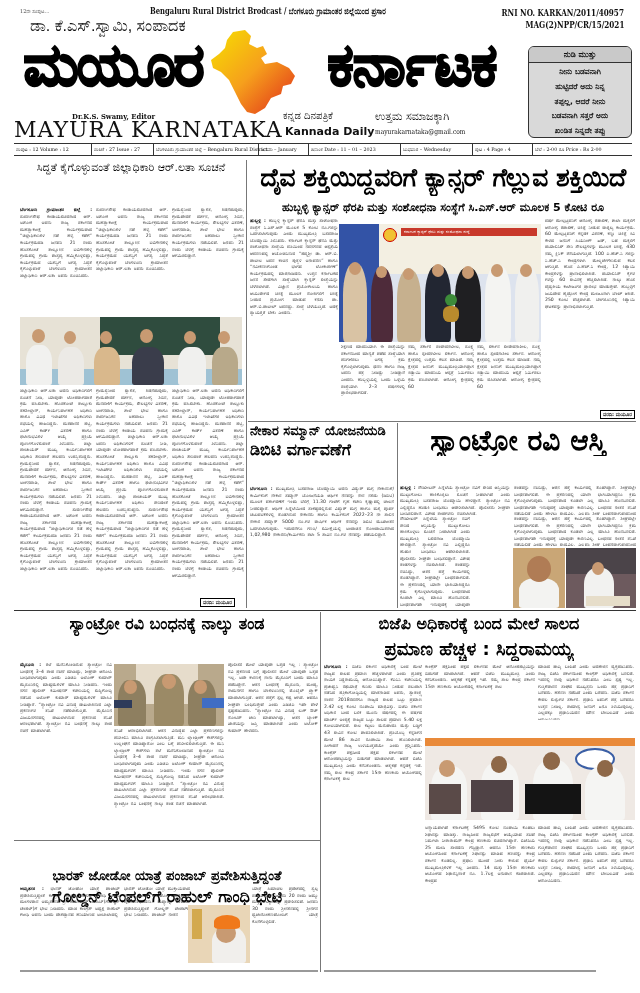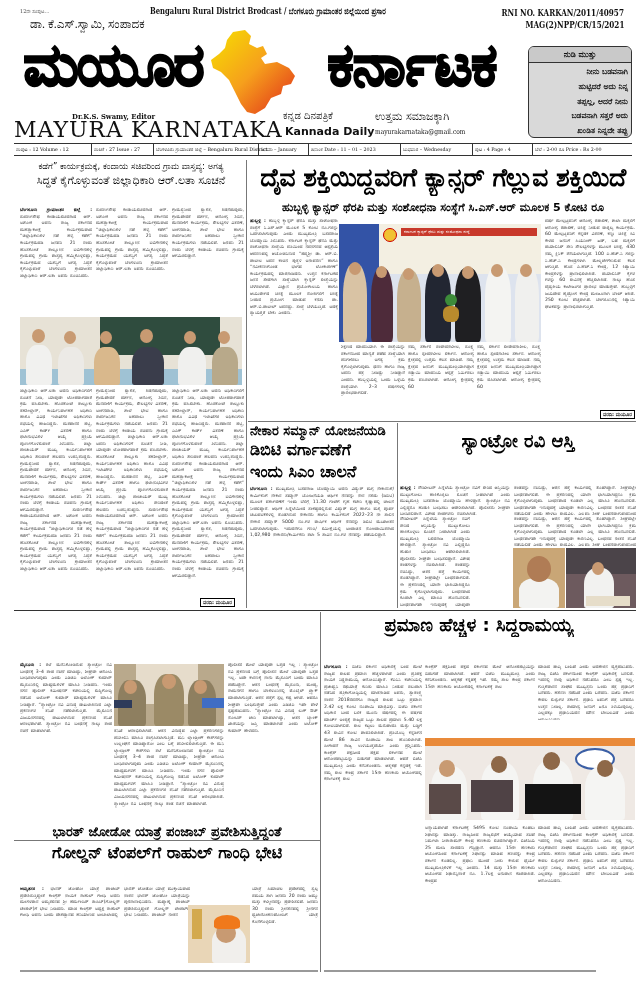--- a/index.html
+++ b/index.html
@@ -16,42 +16,42 @@
 .person{position:absolute;bottom:0;border-radius:40% 40% 8% 8%}
 .head{position:absolute;border-radius:50%;background:#c89a72}
 </style>
 </head>
 <body>
 
 <div class="abs small" style="left:20px;top:8px;font-size:5px;color:#444">12ನೇ ಸಂಪುಟ...</div>
 <div class="abs" style="left:150px;top:6px;font-size:8.5px;font-weight:bold;white-space:nowrap;transform:scaleX(0.8);transform-origin:left">Bengaluru Rural District Brodcast / ಬೆಂಗಳೂರು ಗ್ರಾಮಾಂತರ ಜಿಲ್ಲೆಯಿಂದ ಪ್ರಸಾರ</div>
 <div class="abs" style="right:16px;top:8px;font-size:8.5px;font-weight:bold;white-space:nowrap;transform:scaleX(0.85);transform-origin:right">RNI NO. KARKAN/2011/40957</div>
 <div class="abs" style="right:16px;top:20px;font-size:8.5px;font-weight:bold;white-space:nowrap;transform:scaleX(0.85);transform-origin:right">MAG(2)NPP/CR/15/2021</div>
-<div class="abs" style="left:30px;top:17px;font-size:12px;font-family:Liberation Serif, serif;white-space:nowrap">ಡಾ. ಕೆ.ಎಸ್.ಸ್ವಾಮಿ, ಸಂಪಾದಕ</div>
+<div class="abs" style="left:30px;top:17px;font-size:16px;font-family:Liberation Sans, sans-serif;white-space:nowrap">ಡಾ. ಕೆ.ಎಸ್.ಸ್ವಾಮಿ, ಸಂಪಾದಕ</div>
 
 <div class="abs hl" style="left:18px;top:28px;width:190px;height:74px;font-size:58px;line-height:74px;letter-spacing:-2px;font-weight:900;-webkit-text-stroke:2px #000">ಮಯೂರ</div>
 
 <div class="abs" style="left:205px;top:28px;width:95px;height:88px">
   <svg width="95" height="88" viewBox="0 0 95 88">
     <defs>
       <linearGradient id="mg" x1="0" y1="0" x2="1" y2="1">
         <stop offset="0" stop-color="#f6e000"></stop>
         <stop offset="0.5" stop-color="#f6a01c"></stop>
         <stop offset="1" stop-color="#e02a1a"></stop>
       </linearGradient>
     </defs>
     <path d="M28 4 L40 2 L46 8 L44 16 L52 20 L58 18 L62 26 L56 30 L60 36 L72 34 L84 40 L90 48 L86 56 L78 58 L76 66 L66 70 L60 80 L50 86 L42 84 L36 76 L30 64 L24 52 L16 44 L8 40 L6 32 L14 26 L20 20 L22 12 Z" fill="url(#mg)"></path>
   </svg>
 </div>
 
 <div class="abs hl" style="left:298px;top:28px;width:228px;height:74px;font-size:58px;line-height:74px;letter-spacing:-1px;font-weight:900;-webkit-text-stroke:2px #000">ಕರ್ನಾಟಕ</div>
 
 <div class="abs" style="left:528px;top:46px;width:104px;height:92px;border:1.5px solid #333;border-radius:6px;background:#d9d9d9;overflow:hidden">
   <div style="height:16px;border-bottom:1.5px solid #333;text-align:center;font-family:'DejaVu Sans',sans-serif;font-size:8px;line-height:15px;font-weight:bold;background:#c9c9c9">ನುಡಿ ಮುತ್ತು</div>
-  <div style="padding:2px 3px;text-align:right;font-family:'DejaVu Sans',sans-serif;font-size:7.6px;line-height:14.8px;font-weight:bold">
+  <div style="padding:2px 3px;text-align:center;font-family:'DejaVu Sans',sans-serif;font-size:7.6px;line-height:14.8px;font-weight:bold">
     <div style="white-space:nowrap">ನೀನು ಬಡವನಾಗಿ</div>
     <div style="white-space:nowrap">ಹುಟ್ಟಿದರೆ ಅದು ನಿನ್ನ</div>
     <div style="white-space:nowrap">ತಪ್ಪಲ್ಲ, ಆದರೆ ನೀನು</div>
     <div style="white-space:nowrap">ಬಡವನಾಗಿ ಸತ್ತರೆ ಅದು</div>
     <div style="white-space:nowrap">ಖಂಡಿತ ನಿನ್ನದೇ ತಪ್ಪು</div>
   </div>
 </div>
 
 <div class="abs" style="left:72px;top:111px;font-size:8px;font-weight:bold;white-space:nowrap;transform:scaleX(0.85);transform-origin:left">Dr.K.S. Swamy, Editor</div>
 <div class="abs" style="left:14px;top:117px;font-size:22px;letter-spacing:1px;white-space:nowrap;font-family:'DejaVu Serif',serif">MAYURA KARNATAKA</div>
@@ -65,21 +65,20 @@
   <div style="width:62px;padding:0 2px;border-right:1px solid #333">ಸಂಚಿಕೆ : 27 Issue : 27</div>
   <div style="width:105px;padding:0 2px;border-right:1px solid #333">ಬೆಂಗಳೂರು ಗ್ರಾಮಾಂತರ ಜಿಲ್ಲೆ – Bengaluru Rural District</div>
   <div style="width:50px;padding:0 2px;border-right:1px solid #333">ಜನವರಿ – January</div>
   <div style="width:92px;padding:0 2px;border-right:1px solid #333">ದಿನಾಂಕ Date : 11 – 01 – 2023</div>
   <div style="width:72px;padding:0 2px;border-right:1px solid #333">ಬುಧವಾರ – Wednesday</div>
   <div style="width:60px;padding:0 2px;border-right:1px solid #333">ಪುಟ : 4   Page : 4</div>
   <div style="flex:1;padding:0 2px">ಬೆಲೆ : 2-00 ರೂ  Price : Rs 2-00</div>
 </div>
 
 <div class="abs hl" style="left:20px;top:160px;width:222px;font-size:8.5px;line-height:13px;white-space:normal;font-weight:normal">
-  <div style="white-space:nowrap;overflow:hidden">ಕಡೆಗೆ” ಕಾರ್ಯಕ್ರಮಕ್ಕೆ, ಕಂದಾಯ ಸಚಿವರಿಂದ ಗ್ರಾಮ ವಾಸ್ತವ್ಯ: ಅಗತ್ಯ</div>
   <div style="white-space:nowrap;overflow:hidden;font-size:11px;line-height:15px">ಸಿದ್ಧತೆ ಕೈಗೊಳ್ಳುವಂತೆ ಜಿಲ್ಲಾಧಿಕಾರಿ ಆರ್.ಲತಾ ಸೂಚನೆ</div>
 </div>
 <div class="abs body-text" style="left:20px;top:207px;width:72px;height:108px">
   <b>ಬೆಂಗಳೂರು ಗ್ರಾಮಾಂತರ ಜಿಲ್ಲೆ :</b> <span>ಸುವರ್ಣಸೌಧ ಕಂದಾಯಸಚಿವರಾದ ಆರ್. ಅಶೋಕ ಅವರು ರಾಜ್ಯ ಸರ್ಕಾರದ ಮಹತ್ವಾಕಾಂಕ್ಷೆ ಕಾರ್ಯಕ್ರಮವಾದ “ಜಿಲ್ಲಾಧಿಕಾರಿಗಳ ನಡೆ ಹಳ್ಳಿ ಕಡೆಗೆ” ಕಾರ್ಯಕ್ರಮದಡಿ ಜನವರಿ 21 ರಂದು ಹೊಸಕೋಟೆ ತಾಲ್ಲೂಕಿನ ಐಬಿಗೇನಹಳ್ಳಿ ಗ್ರಾಮದಲ್ಲಿ ಗ್ರಾಮ ವಾಸ್ತವ್ಯ ಹಮ್ಮಿಕೊಳ್ಳಲಿದ್ದು, ಕಾರ್ಯಕ್ರಮದ ಯಶಸ್ವಿಗೆ ಅಗತ್ಯ ಸಿದ್ಧತೆ ಕೈಗೊಳ್ಳುವಂತೆ ಬೆಂಗಳೂರು ಗ್ರಾಮಾಂತರ ಜಿಲ್ಲಾಧಿಕಾರಿ ಆರ್.ಲತಾ ಅವರು ಸೂಚಿಸಿದರು.</span>
 </div>
 <div class="abs body-text" style="left:96px;top:207px;width:72px;height:108px"><span>ಸುವರ್ಣಸೌಧ ಕಂದಾಯಸಚಿವರಾದ ಆರ್. ಅಶೋಕ ಅವರು ರಾಜ್ಯ ಸರ್ಕಾರದ ಮಹತ್ವಾಕಾಂಕ್ಷೆ ಕಾರ್ಯಕ್ರಮವಾದ “ಜಿಲ್ಲಾಧಿಕಾರಿಗಳ ನಡೆ ಹಳ್ಳಿ ಕಡೆಗೆ” ಕಾರ್ಯಕ್ರಮದಡಿ ಜನವರಿ 21 ರಂದು ಹೊಸಕೋಟೆ ತಾಲ್ಲೂಕಿನ ಐಬಿಗೇನಹಳ್ಳಿ ಗ್ರಾಮದಲ್ಲಿ ಗ್ರಾಮ ವಾಸ್ತವ್ಯ ಹಮ್ಮಿಕೊಳ್ಳಲಿದ್ದು, ಕಾರ್ಯಕ್ರಮದ ಯಶಸ್ವಿಗೆ ಅಗತ್ಯ ಸಿದ್ಧತೆ ಕೈಗೊಳ್ಳುವಂತೆ ಬೆಂಗಳೂರು ಗ್ರಾಮಾಂತರ ಜಿಲ್ಲಾಧಿಕಾರಿ ಆರ್.ಲತಾ ಅವರು ಸೂಚಿಸಿದರು.</span></div>
 <div class="abs body-text" style="left:172px;top:207px;width:72px;height:108px"><span>ಗ್ರಾಮಸ್ಥರಿಂದ ಸ್ವಾಗತ, ಗಿಡನೆಡುವುದು, ಗ್ರಾಮದೇವತೆ ದರ್ಶನ, ಆರೋಗ್ಯ ಶಿಬಿರ, ಮೆರವಣಿಗೆ ಕಾರ್ಯಕ್ರಮ, ಸೌಲಭ್ಯಗಳ ವಿತರಣೆ, ಅಂಗನವಾಡಿ, ಶಾಲೆ ಭೇಟಿ ಹಾಗೂ ಸಾರ್ವಜನಿಕರ ಅಹವಾಲು ಸ್ವೀಕಾರ ಕಾರ್ಯಕ್ರಮಗಳು ನಡೆಯಲಿವೆ. ಜನವರಿ 21 ರಂದು ಬೆಳಿಗ್ಗೆ ಕಂದಾಯ ಸಚಿವರು ಗ್ರಾಮಕ್ಕೆ ಆಗಮಿಸಲಿದ್ದಾರೆ.</span></div>
 
 <div class="photo" style="left:20px;top:317px;width:222px;height:68px;background:#e7e2d6">
   <div style="position:absolute;left:80px;top:0;width:120px;height:38px;background:#2f4c3e"></div>
@@ -139,30 +138,29 @@
 <div class="abs body-text" style="left:341px;top:344px;width:64px;height:76px"><span>ಶಿಕ್ಷಣದ ಮಾದರಿಯಾಗಿ ಈ ಸಂಸ್ಥೆಯನ್ನು ಸರ್ಕಾರದಿಂದ ಮಾನ್ಯತೆ ಪಡೆದ ಸಂಸ್ಥೆಯಾಗಿ ಪರಿಗಣಿಸಲು ಅಗತ್ಯ ಕ್ರಮ ಕೈಗೊಳ್ಳಲಾಗುವುದು. ಧರಣ ಹಾಗೂ ರಾಜ್ಯ ಅವರು ಪತ್ರ ನೀಡಿದ್ದು ನೀಡಿದ್ದಾರೆ ಎಂದರು. ಹುಬ್ಬಳ್ಳಿಯಲ್ಲಿ ಒಂದು ಒಳ್ಳೆಯ ಸಂಸ್ಥೆಯಾಗಿ 2–3 ವರ್ಷಗಳಲ್ಲಿ ಪ್ರಾರಂಭವಾಗಲಿದೆ.</span></div>
 <div class="abs body-text" style="left:408px;top:344px;width:66px;height:76px"><span>ನಮ್ಮ ಸರ್ಕಾರ ಸಂವೇದನಾಶೀಲ, ಸೂಕ್ಷ್ಮ ಹಾಗೂ ಸ್ಪಂದನಾಶೀಲ ಸರ್ಕಾರ. ಆರೋಗ್ಯ ಕ್ಷೇತ್ರದಲ್ಲಿ ಉತ್ತಮ ಕೆಲಸ ಮಾಡಿದೆ. ನಮ್ಮ ಕ್ಷೇತ್ರದ ಜನರಿಗೆ ಮುಖ್ಯಮಂತ್ರಿಯಾಗಿದ್ದಾಗ ಕಿದ್ವಾಯಿ ಮಾದರಿಯ ಆಸ್ಪತ್ರೆ ನಿರ್ಮಿಸಲು ಕ್ರಮ ವಹಿಸಲಾಗಿದೆ. ಆರೋಗ್ಯ ಕ್ಷೇತ್ರದಲ್ಲಿ 60</span></div>
 <div class="abs body-text" style="left:477px;top:344px;width:64px;height:76px"><span>ನಮ್ಮ ಸರ್ಕಾರ ಸಂವೇದನಾಶೀಲ, ಸೂಕ್ಷ್ಮ ಹಾಗೂ ಸ್ಪಂದನಾಶೀಲ ಸರ್ಕಾರ. ಆರೋಗ್ಯ ಕ್ಷೇತ್ರದಲ್ಲಿ ಉತ್ತಮ ಕೆಲಸ ಮಾಡಿದೆ. ನಮ್ಮ ಕ್ಷೇತ್ರದ ಜನರಿಗೆ ಮುಖ್ಯಮಂತ್ರಿಯಾಗಿದ್ದಾಗ ಕಿದ್ವಾಯಿ ಮಾದರಿಯ ಆಸ್ಪತ್ರೆ ನಿರ್ಮಿಸಲು ಕ್ರಮ ವಹಿಸಲಾಗಿದೆ. ಆರೋಗ್ಯ ಕ್ಷೇತ್ರದಲ್ಲಿ 60</span></div>
 <div class="abs" style="left:600px;top:410px;font-size:5px;font-weight:bold;border:1px solid #000;padding:0 2px;font-family:'DejaVu Sans',sans-serif">ವರದಿ: ಮಯೂರ</div>
 
 <div class="rule-h" style="left:248px;top:421px;width:388px"></div>
 
 <div class="abs hl" style="left:250px;top:423px;width:144px;text-align:left">
   <div style="font-size:13px;line-height:16px">ನೇಕಾರ ಸಮ್ಮಾನ್ ಯೋಜನೆಯಡಿ</div>
   <div style="font-size:16px;line-height:22px">ಡಿಬಿಟಿ ವರ್ಗಾವಣೆಗೆ</div>
-  <div style="font-size:16px;line-height:22px">ಇಂದು ಸಿಎಂ ಚಾಲನೆ</div>
 </div>
 <div class="abs body-text" style="left:250px;top:486px;width:144px;height:112px">
   <b>ಬೆಂಗಳೂರು :</b> <span>ಮುಖ್ಯಮಂತ್ರಿ ಬಸವರಾಜ ಬೊಮ್ಮಾಯಿ ಅವರು ವಿದ್ಯುತ್ ಮಗ್ಗ ನೇಕಾರರಿಗೆ/ ಕಾರ್ಮಿಕರಿಗೆ ನೇಕಾರ ಸಮ್ಮಾನ್ ಯೋಜನೆಯಡಿ ಆರ್ಥಿಕ ನೆರವನ್ನು ನೇರ ನಗದು (ಡಿಬಿಟಿ) ಮೂಲಕ ವರ್ಗಾವಣೆಗೆ ಇಂದು ಬೆಳಿಗ್ಗೆ 11.30 ಗಂಟೆಗೆ ಗೃಹ ಕಚೇರಿ ಕೃಷ್ಣಾದಲ್ಲಿ ಚಾಲನೆ ನೀಡಲಿದ್ದಾರೆ. ಆರ್ಥಿಕ ಹಿನ್ನೆಲೆಯಿಂದ ಸಂಕಷ್ಟದಲ್ಲಿರುವ ವಿದ್ಯುತ್ ಮಗ್ಗ ಹಾಗೂ ಮಗ್ಗ ಪೂರ್ವ ಚಟುವಟಿಕೆಗಳಲ್ಲಿ ತೊಡಗಿರುವ ನೇಕಾರರು ಹಾಗೂ ಕಾರ್ಮಿಕರಿಗೆ 2022–23 ನೇ ಸಾಲಿನ ನೇಕಾರ ಸಮ್ಮಾನ್ 5000 ರೂ.ಗಳ ವಾರ್ಷಿಕ ಆರ್ಥಿಕ ನೆರವನ್ನು ಡಿಬಿಟಿ ಮುಖಾಂತರ ಒದಗಿಸಲಾಗುವುದು. ಇದುವರೆಗೂ ಗಣತಿ/ ಸಮೀಕ್ಷೆಯಲ್ಲಿ ಅಂದಾಜಿನ ನೋಂದಾಯಿತರಾದ 1,02,980 ನೇಕಾರರು/ಕಾರ್ಮಿಕರು ತಲಾ 5 ಸಾವಿರ ರೂ.ಗಳ ನೆರವನ್ನು ಪಡೆಯಲಿದ್ದಾರೆ.</span>
 </div>
 
 <div class="rule-v" style="left:397px;top:423px;height:185px"></div>
 
 <div class="abs hl" style="left:400px;top:426px;width:236px">
-  <div style="font-size:18px;line-height:30px">ಸ್ಯಾಂಟ್ರೋ ರವಿ ಆಸ್ತಿ</div>
+  <div style="font-size:28px;line-height:30px">ಸ್ಯಾಂಟ್ರೋ ರವಿ ಆಸ್ತಿ</div>
 </div>
 <div class="abs body-text" style="left:400px;top:485px;width:110px;height:30px">
   <b>ಹುಬ್ಬಳ್ಳಿ :</b> <span>ರೌಡಿಶೀಟರ್ ಹಿನ್ನೆಲೆಯ ಸ್ಯಾಂಟ್ರೋ ರವಿಗೆ ಸೇರಿದ ಆಸ್ತಿಯನ್ನು ಮುಟ್ಟುಗೋಲು ಹಾಕಿಕೊಳ್ಳಲು ಸೂಚನೆ ನೀಡಲಾಗಿದೆ ಎಂದು ಮುಖ್ಯಮಂತ್ರಿ ಬಸವರಾಜ ಬೊಮ್ಮಾಯಿ ಹೇಳಿದ್ದಾರೆ. ಸ್ಯಾಂಟ್ರೋ ರವಿ ಎಲ್ಲಿದ್ದರೂ ಹುಡುಕಿ ಬಂಧಿಸಲು ಆದೇಶಿಸಲಾಗಿದೆ. ಪೊಲೀಸರು ಶೀಘ್ರವೇ ಬಂಧಿಸಲಿದ್ದಾರೆ. ವಿಶೇಷ ತಂಡಗಳನ್ನು ರಚಿಸಲಾಗಿದೆ.</span>
 </div>
 <div class="abs body-text" style="left:514px;top:485px;width:122px;height:30px"><span>ತಂಡವನ್ನು ರಚಿಸಿದ್ದು, ಆತನ ಪತ್ತೆ ಕಾರ್ಯದಲ್ಲಿ ತೊಡಗಿದ್ದಾರೆ. ಶೀಘ್ರದಲ್ಲೇ ಬಂಧನವಾಗಲಿದೆ. ಈ ಪ್ರಕರಣದಲ್ಲಿ ಯಾರೇ ಭಾಗಿಯಾಗಿದ್ದರೂ ಕ್ರಮ ಕೈಗೊಳ್ಳಲಾಗುವುದು. ಬಂಧನವಾದ ಕೂಡಲೇ ಎಲ್ಲ ಮಾಹಿತಿ ಹೊರಬರಲಿದೆ. ಬಂಧನವಾಗದೇ ಇರುವುದಕ್ಕೆ ಯಾವುದೇ ಕಾರಣವಿಲ್ಲ. ಬಂಧನದ ನಂತರ ತನಿಖೆ ನಡೆಯಲಿದೆ ಎಂದು ಹೇಳಲು ಸಾಧ್ಯವಿಲ್ಲ. ಎಲ್ಲವೂ ಶೀಘ್ರ ಬಂಧನವಾಗುವುದರಿಂದ ವಿಷಯಗಳನ್ನು ಸ್ಪಷ್ಟಪಡಿಸಿದರು.</span></div>
 <div class="abs body-text" style="left:400px;top:516px;width:70px;height:92px"><span>ರೌಡಿಶೀಟರ್ ಹಿನ್ನೆಲೆಯ ಸ್ಯಾಂಟ್ರೋ ರವಿಗೆ ಸೇರಿದ ಆಸ್ತಿಯನ್ನು ಮುಟ್ಟುಗೋಲು ಹಾಕಿಕೊಳ್ಳಲು ಸೂಚನೆ ನೀಡಲಾಗಿದೆ ಎಂದು ಮುಖ್ಯಮಂತ್ರಿ ಬಸವರಾಜ ಬೊಮ್ಮಾಯಿ ಹೇಳಿದ್ದಾರೆ. ಸ್ಯಾಂಟ್ರೋ ರವಿ ಎಲ್ಲಿದ್ದರೂ ಹುಡುಕಿ ಬಂಧಿಸಲು ಆದೇಶಿಸಲಾಗಿದೆ. ಪೊಲೀಸರು ಶೀಘ್ರವೇ ಬಂಧಿಸಲಿದ್ದಾರೆ. ವಿಶೇಷ ತಂಡಗಳನ್ನು ರಚಿಸಲಾಗಿದೆ.</span> <span>ತಂಡವನ್ನು ರಚಿಸಿದ್ದು, ಆತನ ಪತ್ತೆ ಕಾರ್ಯದಲ್ಲಿ ತೊಡಗಿದ್ದಾರೆ. ಶೀಘ್ರದಲ್ಲೇ ಬಂಧನವಾಗಲಿದೆ. ಈ ಪ್ರಕರಣದಲ್ಲಿ ಯಾರೇ ಭಾಗಿಯಾಗಿದ್ದರೂ ಕ್ರಮ ಕೈಗೊಳ್ಳಲಾಗುವುದು. ಬಂಧನವಾದ ಕೂಡಲೇ ಎಲ್ಲ ಮಾಹಿತಿ ಹೊರಬರಲಿದೆ. ಬಂಧನವಾಗದೇ ಇರುವುದಕ್ಕೆ ಯಾವುದೇ ಕಾರಣವಿಲ್ಲ. ಬಂಧನದ ನಂತರ ತನಿಖೆ ನಡೆಯಲಿದೆ ಎಂದು ಹೇಳಲು ಸಾಧ್ಯವಿಲ್ಲ. ಎಲ್ಲವೂ ಶೀಘ್ರ ಬಂಧನವಾಗುವುದರಿಂದ ವಿಷಯಗಳನ್ನು ಸ್ಪಷ್ಟಪಡಿಸಿದರು.</span></div>
 <div class="abs body-text" style="left:514px;top:516px;width:122px;height:30px"><span>ತಂಡವನ್ನು ರಚಿಸಿದ್ದು, ಆತನ ಪತ್ತೆ ಕಾರ್ಯದಲ್ಲಿ ತೊಡಗಿದ್ದಾರೆ. ಶೀಘ್ರದಲ್ಲೇ ಬಂಧನವಾಗಲಿದೆ. ಈ ಪ್ರಕರಣದಲ್ಲಿ ಯಾರೇ ಭಾಗಿಯಾಗಿದ್ದರೂ ಕ್ರಮ ಕೈಗೊಳ್ಳಲಾಗುವುದು. ಬಂಧನವಾದ ಕೂಡಲೇ ಎಲ್ಲ ಮಾಹಿತಿ ಹೊರಬರಲಿದೆ. ಬಂಧನವಾಗದೇ ಇರುವುದಕ್ಕೆ ಯಾವುದೇ ಕಾರಣವಿಲ್ಲ. ಬಂಧನದ ನಂತರ ತನಿಖೆ ನಡೆಯಲಿದೆ ಎಂದು ಹೇಳಲು ಸಾಧ್ಯವಿಲ್ಲ. ಎಲ್ಲವೂ ಶೀಘ್ರ ಬಂಧನವಾಗುವುದರಿಂದ ವಿಷಯಗಳನ್ನು ಸ್ಪಷ್ಟಪಡಿಸಿದರು.</span></div>
 <div class="photo" style="left:513px;top:548px;width:52px;height:60px;background:#c9a676">
   <div class="person" style="left:6px;width:40px;height:30px;background:#f3f3f1"></div>
     <div class="head" style="left:14px;top:8px;width:24px;height:26px;background:#b07c55"></div>
@@ -170,60 +168,62 @@
 <div class="photo" style="left:566px;top:548px;width:70px;height:60px;background:#6d5a5e">
   <div style="position:absolute;left:0;top:0;width:70px;height:26px;background:#4b4449"></div>
   <div class="person" style="left:18px;width:30px;height:40px;background:#f2f2f0"></div>
     <div class="head" style="left:26px;top:14px;width:12px;height:13px"></div>
   <div style="position:absolute;left:20px;top:48px;width:44px;height:10px;background:#e6ddc9"></div>
 </div>
 
 <div class="rule-h" style="left:14px;top:610px;width:622px;background:#333"></div>
 
 <div class="abs hl" style="left:16px;top:612px;width:302px">
+  <div style="font-size:16px;line-height:24px">ಸ್ಯಾಂಟ್ರೋ ರವಿ ಬಂಧನಕ್ಕೆ ನಾಲ್ಕು ತಂಡ</div>
 </div>
 <div class="abs body-text" style="left:20px;top:662px;width:92px;height:176px">
   <b>ಮೈಸೂರು :</b> <span>ತಲೆ ಮರೆಸಿಕೊಂಡಿರುವ ಸ್ಯಾಂಟ್ರೋ ರವಿ ಬಂಧನಕ್ಕೆ 3–4 ತಂಡ ರಚನೆ ಮಾಡಿದ್ದು, ಶೀಘ್ರವೇ ಆರೋಪಿ ಬಂಧಿಸಲಾಗುವುದು ಎಂದು ಎಡಿಜಿಪಿ ಅಲೋಕ್ ಕುಮಾರ್ ಮೈಸೂರಿನಲ್ಲಿ ಮಾಧ್ಯಮಗಳಿಗೆ ಮಾಹಿತಿ ನೀಡಿದರು. ಇಂದು ನಗರ ಪೊಲೀಸ್ ಕಮೀಷನರ್ ಕಚೇರಿಯಲ್ಲಿ ಸುದ್ದಿಗೋಷ್ಠಿ ನಡೆಸಿದ ಅಲೋಕ್ ಕುಮಾರ್ ಮಾಧ್ಯಮಗಳಿಗೆ ಮಾಹಿತಿ ನೀಡಿದ್ದಾರೆ. “ಸ್ಯಾಂಟ್ರೋ ರವಿ ವಿರುದ್ಧ ದಾಖಲಾಗಿರುವ ಎಲ್ಲಾ ಪ್ರಕರಣಗಳ ತನಿಖೆ ನಡೆಸಲಾಗುತ್ತಿದೆ. ಮೈಸೂರಿನ ವಿಜಯನಗರದಲ್ಲಿ ದಾಖಲಾಗಿರುವ ಪ್ರಕರಣದ ತನಿಖೆ ಆರಂಭವಾಗಿದೆ. ಸ್ಯಾಂಟ್ರೋ ರವಿ ಬಂಧನಕ್ಕೆ ನಾಲ್ಕು ತಂಡ ರಚನೆ ಮಾಡಲಾಗಿದೆ.</span>
 </div>
 <div class="photo" style="left:114px;top:664px;width:110px;height:62px;background:#b9a98c">
   <div style="position:absolute;left:22px;top:0;width:62px;height:40px;background:#e6dccb"></div>
   <div class="person" style="left:4px;width:28px;height:46px;background:#8e7f60"></div>
     <div class="head" style="left:10px;top:16px;width:13px;height:14px"></div>
   <div class="person" style="left:40px;width:30px;height:52px;background:#9b8a66"></div>
     <div class="head" style="left:48px;top:10px;width:14px;height:15px"></div>
   <div class="person" style="left:74px;width:28px;height:46px;background:#8e7f60"></div>
     <div class="head" style="left:80px;top:16px;width:13px;height:14px"></div>
   <div style="position:absolute;left:88px;top:34px;width:22px;height:10px;background:#3f6dc4"></div>
   <div style="position:absolute;left:0;top:36px;width:18px;height:8px;background:#2e3b5a"></div>
 </div>
 <div class="abs body-text" style="left:114px;top:728px;width:110px;height:110px"><span>ತನಿಖೆ ಆರಂಭಿಸಲಾಗಿದೆ. ಆತನ ವಿರುದ್ಧದ ಎಲ್ಲಾ ಪ್ರಕರಣಗಳನ್ನು ಪರಿಶೀಲಿಸಿ ಮಾಹಿತಿ ಸಂಗ್ರಹಿಸಲಾಗುತ್ತಿದೆ. ಮನಿ ಲ್ಯಾಂಡ್ರಿಂಗ್ ಕೇಸ್‌ಗಳನ್ನು ಉಲ್ಲಂಘನೆ ಮಾಡಿದ್ದಾರೋ ಎಂಬ ಬಗ್ಗೆ ಪರಿಶೀಲಿಸಲಾಗುತ್ತಿದೆ. ಈ ಮನಿ ಲ್ಯಾಂಡ್ರಿಂಗ್ ಕೇಸ್‌ಗಳು</span> <span>ತಲೆ ಮರೆಸಿಕೊಂಡಿರುವ ಸ್ಯಾಂಟ್ರೋ ರವಿ ಬಂಧನಕ್ಕೆ 3–4 ತಂಡ ರಚನೆ ಮಾಡಿದ್ದು, ಶೀಘ್ರವೇ ಆರೋಪಿ ಬಂಧಿಸಲಾಗುವುದು ಎಂದು ಎಡಿಜಿಪಿ ಅಲೋಕ್ ಕುಮಾರ್ ಮೈಸೂರಿನಲ್ಲಿ ಮಾಧ್ಯಮಗಳಿಗೆ ಮಾಹಿತಿ ನೀಡಿದರು. ಇಂದು ನಗರ ಪೊಲೀಸ್ ಕಮೀಷನರ್ ಕಚೇರಿಯಲ್ಲಿ ಸುದ್ದಿಗೋಷ್ಠಿ ನಡೆಸಿದ ಅಲೋಕ್ ಕುಮಾರ್ ಮಾಧ್ಯಮಗಳಿಗೆ ಮಾಹಿತಿ ನೀಡಿದ್ದಾರೆ. “ಸ್ಯಾಂಟ್ರೋ ರವಿ ವಿರುದ್ಧ ದಾಖಲಾಗಿರುವ ಎಲ್ಲಾ ಪ್ರಕರಣಗಳ ತನಿಖೆ ನಡೆಸಲಾಗುತ್ತಿದೆ. ಮೈಸೂರಿನ ವಿಜಯನಗರದಲ್ಲಿ ದಾಖಲಾಗಿರುವ ಪ್ರಕರಣದ ತನಿಖೆ ಆರಂಭವಾಗಿದೆ. ಸ್ಯಾಂಟ್ರೋ ರವಿ ಬಂಧನಕ್ಕೆ ನಾಲ್ಕು ತಂಡ ರಚನೆ ಮಾಡಲಾಗಿದೆ.</span></div>
 <div class="abs body-text" style="left:228px;top:662px;width:90px;height:176px"><span>ಪೊಲೀಸರ ಮೇಲೆ ಯಾವುದೇ ಒತ್ತಡ ಇಲ್ಲ : ಸ್ಯಾಂಟ್ರೋ ರವಿ ಪ್ರಕರಣದ ಬಗ್ಗೆ ಪೊಲೀಸರ ಮೇಲೆ ಯಾವುದೇ ಒತ್ತಡ ಇಲ್ಲ. ಅದೇ ಕಾರಣಕ್ಕೆ ನಾನು ಮೈಸೂರಿಗೆ ಬಂದು ಮಾಹಿತಿ ಪಡೆದಿದ್ದೇನೆ. ಆತನ ಬಂಧನಕ್ಕೆ ಮೈಸೂರು, ಮಂಡ್ಯ, ರಾಮನಗರ ಹಾಗೂ ಬೆಂಗಳೂರಿನಲ್ಲಿ ಮೊಬೈಲ್ ಟ್ರ್ಯಾಕ್ ಮಾಡಲಾಗುತ್ತಿದೆ. ಆತನ ಪತ್ತೆಗೆ ಸ್ಪಲ್ಪ ಕಷ್ಟ ಆಗಿದೆ. ಆದರೂ ಶೀಘ್ರವೇ ಬಂಧಿಸುತ್ತೇವೆ ಎಂದು ಎಡಿಜಿಪಿ ಇದೇ ವೇಳೆ ಸ್ಪಷ್ಟಪಡಿಸಿದರು. “ಸ್ಯಾಂಟ್ರೋ ರವಿ ವಿರುದ್ಧ ಲುಕ್ ಔಟ್ ನೋಟಿಸ್ ಜಾರಿ ಮಾಡಲಾಗಿದ್ದು, ಆತನ ಬ್ಯಾಂಕ್ ಖಾತೆಯನ್ನು ಜಪ್ತಿ ಮಾಡಲಾಗಿದೆ ಎಂದು ಅಲೋಕ್ ಕುಮಾರ್ ಹೇಳಿದರು.</span></div>
 
 <div class="rule-h" style="left:14px;top:840px;width:306px"></div>
 
-<div class="abs hl" style="left:16px;top:822px;width:302px">
+<div class="abs hl" style="left:16px;top:866px;width:302px">
   <div style="font-size:13px;line-height:20px">ಭಾರತ್ ಜೋಡೋ ಯಾತ್ರೆ ಪಂಜಾಬ್ ಪ್ರವೇಶಿಸುತ್ತಿದ್ದಂತೆ</div>
   <div style="font-size:16px;line-height:22px">ಗೋಲ್ಡನ್ ಟೆಂಪಲ್‌ಗೆ ರಾಹುಲ್ ಗಾಂಧಿ ಭೇಟಿ</div>
 </div>
 <div class="abs body-text" style="left:20px;top:886px;width:100px;height:56px">
   <b>ಅಮೃತಸರ :</b> <span>ಭಾರತ್ ಜೋಡೋ ಯಾತ್ರೆ ಪಂಜಾಬ್ ಪ್ರವೇಶಿಸುತ್ತಿದ್ದಂತೆ ಕಾಂಗ್ರೆಸ್ ನಾಯಕ ರಾಹುಲ್ ಗಾಂಧಿ ಅವರು ಮಂಗಳವಾರ ಅಮೃತಸರದ ಶ್ರೀ ಹರ್ಮಂದಿರ್ ಸಾಹಿಬ್(ಗೋಲ್ಡನ್ ಟೆಂಪಲ್)ಗೆ ಭೇಟಿ ನೀಡಿದರು. ಮಾಜಿ ಕಾಂಗ್ರೆಸ್ ಅಧ್ಯಕ್ಷ ರಾಹುಲ್ ಗಾಂಧಿ ಅವರು ಬಂದು ದೇಶದ್ವಾರದ ಹರಿಯಾಣದ ಅಂಬಾಲಾದಲ್ಲಿ</span>
 </div>
 <div class="abs body-text" style="left:124px;top:886px;width:66px;height:56px"><span>ಭಾರತ್ ಜೋಡೋ ಯಾತ್ರೆ ಮುಕ್ತಾಯವಾದ ನಂತರ ಭಾರತ್ ಜೋಡೋ ಯಾತ್ರೆಯನ್ನು ಪುನರಾರಂಭಿಸಿದರು. ಮಧ್ಯಾಹ್ನ ಪಂಜಾಬ್ ಪ್ರವೇಶಿಸುತ್ತಿದ್ದಂತೆ ಗೋಲ್ಡನ್ ಟೆಂಪಲ್‌ಗೆ ಭೇಟಿ ನೀಡಿದರು. ಪಂಜಾಬ್ ನಂತರ</span></div>
 <div class="photo" style="left:188px;top:905px;width:62px;height:58px;background:#e9d6b7">
   <div style="position:absolute;left:4px;top:4px;width:10px;height:30px;background:#d3a94e"></div>
   <div class="person" style="left:24px;width:34px;height:36px;background:#f1efec"></div>
   <div class="head" style="left:28px;top:18px;width:20px;height:20px;background:#c89a72"></div>
   <div style="position:absolute;left:26px;top:10px;width:26px;height:14px;border-radius:50% 50% 20% 20%;background:#f0791b"></div>
 </div>
 <div class="abs body-text" style="left:252px;top:886px;width:66px;height:64px"><span>ಯಾತ್ರೆ ಹಿಮಾಚಲ ಪ್ರದೇಶದಲ್ಲಿ ಸ್ವಲ್ಪ ಸಮಯ ಸಾಗಿ ಜನವರಿ 20 ರಂದು ಜಮ್ಮು ಮತ್ತು ಕಾಶ್ಮೀರವನ್ನು ಪ್ರವೇಶಿಸಲಿದೆ. ಜನವರಿ 30 ರಂದು ಶ್ರೀನಗರದಲ್ಲಿ ಶ್ರೀನಗರ ಧ್ವಜಾರೋಹಣದೊಂದಿಗೆ ಯಾತ್ರೆ ಕೊನೆಗೊಳ್ಳಲಿದೆ.</span></div>
 <div class="rule-h" style="left:20px;top:970px;width:298px;height:2px;background:#999"></div>
 
 <div class="rule-v" style="left:320px;top:612px;height:360px"></div>
 
 <div class="abs hl" style="left:322px;top:612px;width:314px">
+  <div style="font-size:16px;line-height:24px">ಬಿಜೆಪಿ ಅಧಿಕಾರಕ್ಕೆ ಬಂದ ಮೇಲೆ ಸಾಲದ</div>
   <div style="font-size:18px;line-height:25px">ಪ್ರಮಾಣ ಹೆಚ್ಚಳ : ಸಿದ್ದರಾಮಯ್ಯ</div>
 </div>
 <div class="abs body-text" style="left:324px;top:664px;width:98px;height:306px">
   <b>ಬೆಂಗಳೂರು :</b> <span>ಬಿಜೆಪಿ ಸರ್ಕಾರ ಅಧಿಕಾರಕ್ಕೆ ಬಂದ ಮೇಲೆ ರಾಜ್ಯದ ಸಾಲದ ಪ್ರಮಾಣ ಹೆಚ್ಚಳವಾಗಿದೆ ಎಂದು ಪ್ರತಿಪಕ್ಷ ನಾಯಕ ಸಿದ್ದರಾಮಯ್ಯ ಆರೋಪಿಸಿದ್ದಾರೆ. ಕೆಪಿಸಿಸಿ ಕಚೇರಿಯಲ್ಲಿ ಪ್ರಜಾಧ್ವನಿ ರಥಯಾತ್ರೆ ಕುರಿತು ಮಾಹಿತಿ ನೀಡುವ ಸಲುವಾಗಿ ನಡೆಸಿದ ಪತ್ರಿಕಾಗೋಷ್ಠಿಯಲ್ಲಿ ಮಾತನಾಡಿದ ಅವರು, ಸ್ವಾತಂತ್ರ್ಯ ನಂತರ 2018ರವರೆಗೂ ರಾಜ್ಯದ ಸಾಲದ ಒಟ್ಟು ಪ್ರಮಾಣ 2.42 ಲಕ್ಷ ಕೋಟಿ ರೂಪಾಯಿ ಮಾತ್ರವಿತ್ತು. ಬಿಜೆಪಿ ಸರ್ಕಾರ ಅಧಿಕಾರ ಬಂದ ಬಳಿಕ ಮೂರು ವರ್ಷದಲ್ಲಿ ಈ ವರ್ಷದ ಮಾರ್ಚ್ ಅಂತ್ಯಕ್ಕೆ ರಾಜ್ಯದ ಒಟ್ಟು ಸಾಲದ ಪ್ರಮಾಣ 5.40 ಲಕ್ಷ ಕೋಟಿಯಾಗಲಿದೆ. ಸಾಲ ಕಟ್ಟಲು ಮರುಪಾವತಿ ಮತ್ತು ಬಡ್ಡಿಗೆ 43 ಸಾವಿರ ಕೋಟಿ ಪಾವತಿಸಲಾಗಿದೆ. ಪ್ರತಿಯೊಬ್ಬ ಕನ್ನಡಿಗನ ಮೇಲೆ 86 ಸಾವಿರ ರೂಪಾಯಿ ಸಾಲ ಹೊರಿಸಲಾಗಿದೆ. ಹೀಗಾದರೆ ರಾಜ್ಯ ಉಳಿಯುತ್ತದೆಯೇ ಎಂದು ಪ್ರಶ್ನಿಸಿದರು.</span> <span>ಕಾಂಗ್ರೆಸ್ ಪಕ್ಷದಿಂದ ಪಕ್ಷದ ಸರ್ಕಾರದ ಮೇಲೆ ಆರೋಪಪಟ್ಟಿಯನ್ನು ಬಿಡುಗಡೆ ಮಾಡಲಾಗಿದೆ. ಆದರೆ ಬಿಜೆಪಿ ಮುಖ್ಯಮಂತ್ರಿ ಎಂದು ಕರೆಸಿಕೊಂಡರು. ಆತ್ಮಕಥೆ ಕನ್ನಡಕ್ಕೆ ಇದೆ. ನಮ್ಮ ಸಾಲ ಕೇಂದ್ರ ಸರ್ಕಾರ 15ನೇ ಹಣಕಾಸು ಆಯೋಗದಲ್ಲಿ ಕರ್ನಾಟಕಕ್ಕೆ ಸಾಲ</span>
 </div>
 <div class="abs body-text" style="left:425px;top:664px;width:110px;height:56px"><span>ಕಾಂಗ್ರೆಸ್ ಪಕ್ಷದಿಂದ ಪಕ್ಷದ ಸರ್ಕಾರದ ಮೇಲೆ ಆರೋಪಪಟ್ಟಿಯನ್ನು ಬಿಡುಗಡೆ ಮಾಡಲಾಗಿದೆ. ಆದರೆ ಬಿಜೆಪಿ ಮುಖ್ಯಮಂತ್ರಿ ಎಂದು ಕರೆಸಿಕೊಂಡರು. ಆತ್ಮಕಥೆ ಕನ್ನಡಕ್ಕೆ ಇದೆ. ನಮ್ಮ ಸಾಲ ಕೇಂದ್ರ ಸರ್ಕಾರ 15ನೇ ಹಣಕಾಸು ಆಯೋಗದಲ್ಲಿ ಕರ್ನಾಟಕಕ್ಕೆ ಸಾಲ</span></div>
 <div class="abs body-text" style="left:538px;top:664px;width:96px;height:56px"><span>ಮಾಡಿದ ಪಾಪ್ಕಿ ಬಂದಿದೆ ಎಂದು ಅವಹೇಳನ ವ್ಯಕ್ತಪಡಿಸಿದರು. ರಾಜ್ಯ ಬಿಜೆಪಿ ಸರ್ಕಾರದಿಂದ ಕಾಂಗ್ರೆಸ್ ಅಧಿಕಾರಕ್ಕೆ ಬರಲಿದೆ. ಇದರಲ್ಲಿ ನಾವು ಅಧಿಕಾರ ನಡೆಸಿದರೂ ಎಂಬ ಸ್ಪಷ್ಟ ಇಲ್ಲ. ಗುತ್ತಿಗೆದಾರರ ಸಂಘದ ಮುಖ್ಯಸ್ಥರು ಒಂದು ಪತ್ರ ಪ್ರಧಾನಿಗೆ ಬರೆದರು. ಹಗರಣ ನಡೆದಿದೆ ಎಂದು ಬರೆದರು. ಬಿಜೆಪಿ ಸರ್ಕಾರ ಕೇವಲ ಸುಳ್ಳುಗಳ ಸರ್ಕಾರ. ಪ್ರಧಾನಿ ಅವರಿಗೆ ಪತ್ರ ಬರೆದರೂ ಉತ್ತರ ನೀಡಿಲ್ಲ. ಸಾಮಾನ್ಯ ಜನರಿಗೆ ಏನೂ ತಿಳಿಯುವುದಿಲ್ಲ. ಎಲ್ಲದಕ್ಕೂ ಪ್ರಧಾನಿಯವರ ಮೌನ ಬೆಂಬಲವಿದೆ ಎಂದು ಆರೋಪಿಸಿದರು.</span></div>
 <div class="photo" style="left:425px;top:738px;width:210px;height:82px;background:#efe9e4">
   <div style="position:absolute;left:0;top:0;width:210px;height:8px;background:#e98a3a"></div>
   <div style="position:absolute;left:150px;top:10px;width:40px;height:22px;border-radius:50%;border:2px solid #3b5fa5;background:#fff"></div>

